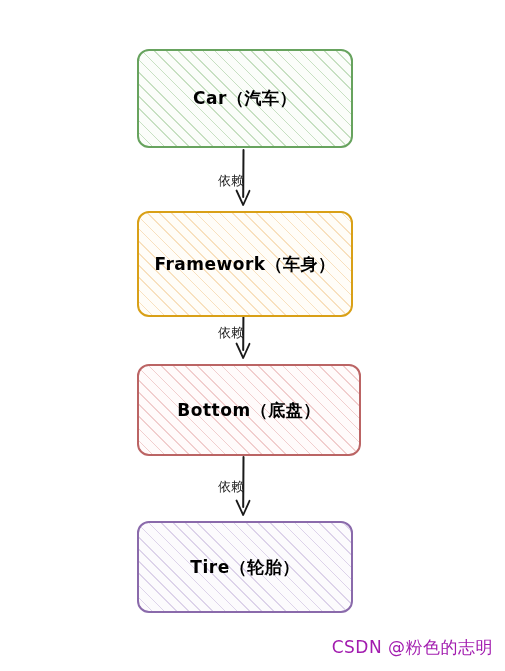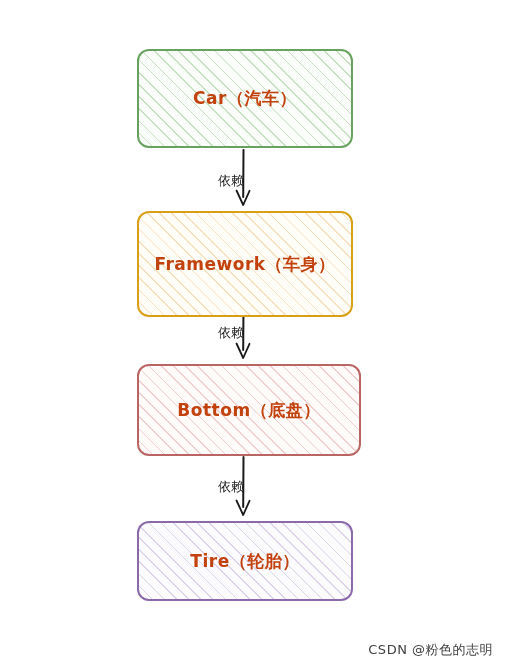--- a/index.html
+++ b/index.html
@@ -31,21 +31,21 @@
     align-items: center;
     justify-content: center;
   }
 
   .node-label {
     position: relative;
     z-index: 3;
     font-family: "DejaVu Sans", "Liberation Sans", sans-serif;
     font-weight: bold;
     font-size: 17px;
-    color: #c2410c;
+    color: #000000;
     letter-spacing: 0.5px;
     white-space: nowrap;
   }
 
   
   .hatch {
     position: absolute;
     left: 0; top: 0; right: 0; bottom: 0;
     border-radius: 11px;
     z-index: 1;
@@ -84,21 +84,21 @@
   }
   .node-bottom .hatch {
     background: repeating-linear-gradient(45deg,
       rgba(214,120,120,0.34) 0px,
       rgba(214,120,120,0.34) 1.1px,
       rgba(255,255,255,0) 1.1px,
       rgba(255,255,255,0) 8.6px);
   }
 
   .node-tire {
-    left: 137px; top: 521px; width: 216px; height: 80px;
+    left: 137px; top: 521px; width: 216px; height: 92px;
     border: 2.5px solid #8a6aab;
     background: #fcfbfd;
   }
   .node-tire .hatch {
     background: repeating-linear-gradient(45deg,
       rgba(150,120,190,0.30) 0px,
       rgba(150,120,190,0.30) 1.1px,
       rgba(255,255,255,0) 1.1px,
       rgba(255,255,255,0) 8.6px);
   }
@@ -114,22 +114,22 @@
   }
   .edge-label-1 { left: 218px; top: 172px; }
   .edge-label-2 { left: 218px; top: 324px; }
   .edge-label-3 { left: 218px; top: 478px; }
 
   .watermark {
     position: absolute;
     right: 12px;
     bottom: 12px;
     font-family: "DejaVu Sans", "Liberation Sans", sans-serif;
-    font-size: 13px;
-    color: #404040;
+    font-size: 17px;
+    color: #a21caf;
     letter-spacing: 0.5px;
     white-space: nowrap;
   }
 </style>
 </head>
 <body>
 
 <svg id="canvas" viewBox="0 0 505 671" width="505" height="671" xmlns="http://www.w3.org/2000/svg">
   <g>
     <path d="M243.5 150 L243.2 197" stroke="#1a1a1a" stroke-width="2" fill="none" stroke-linecap="round"></path>

